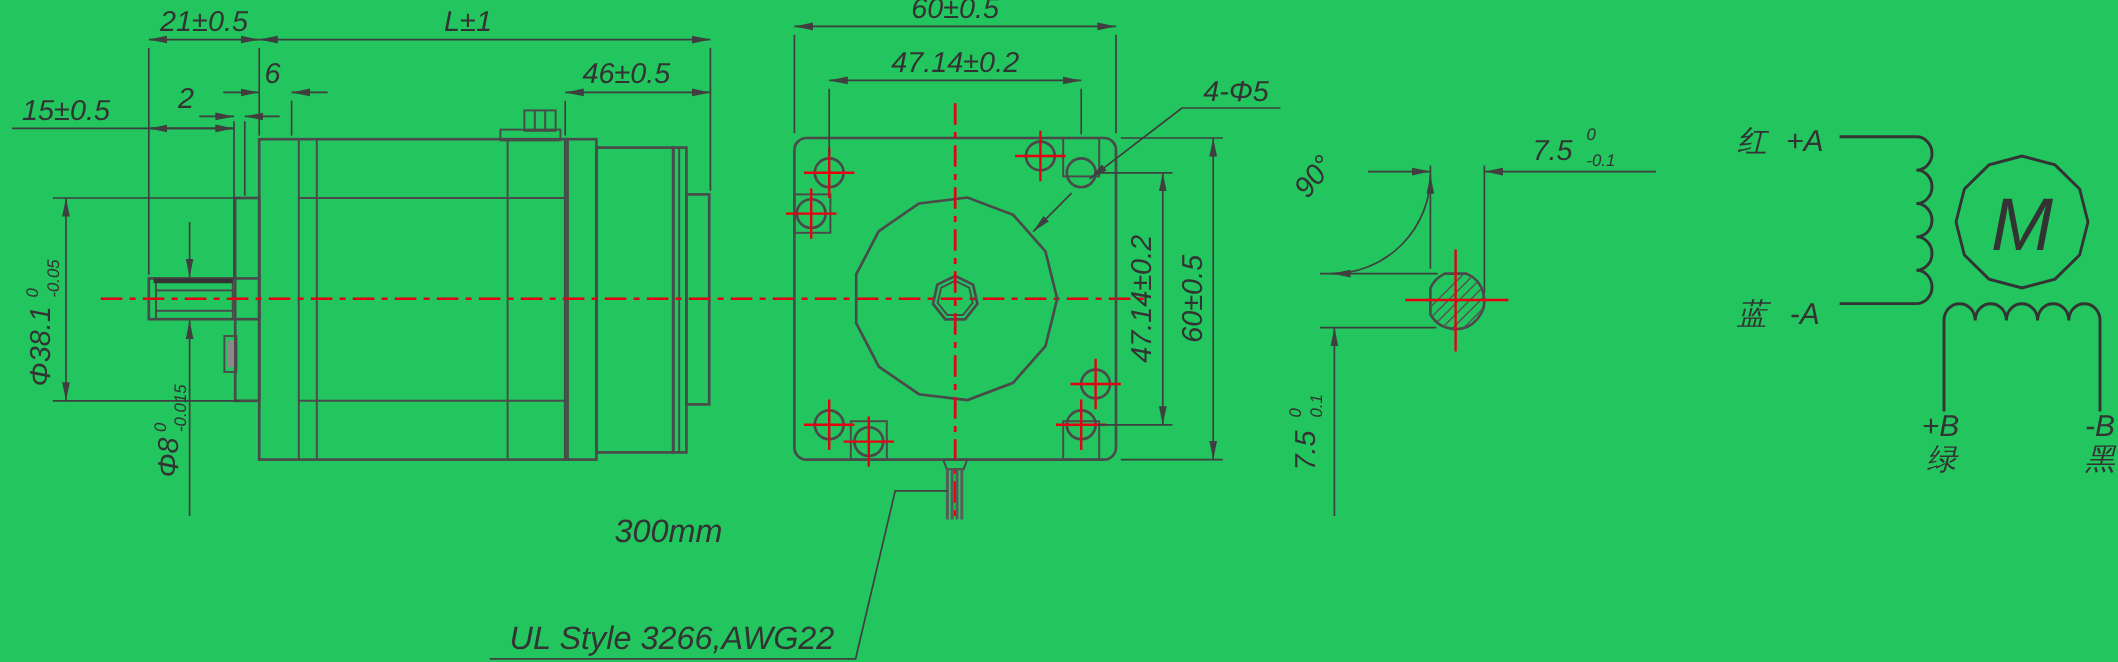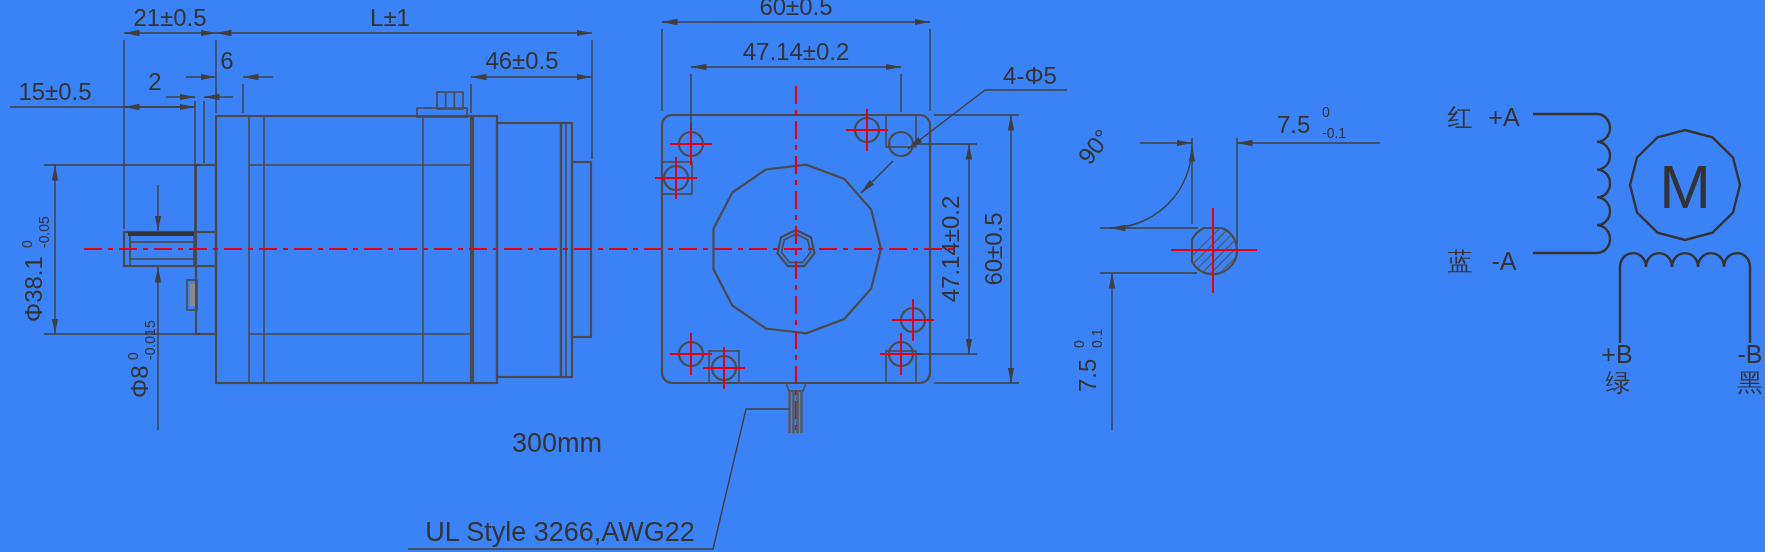--- a/index.html
+++ b/index.html
@@ -1,16 +1,16 @@
 <!DOCTYPE html>
 <html><head>
 <meta charset="utf-8">
 <style>
   html,body{margin:0;padding:0;background:#ffffff;}
-  .stage{width:1765px;height:552px;position:relative;background:#3b82f6;overflow:hidden;}
+  .stage{width:1765px;height:552px;position:relative;background:#22c55e;overflow:hidden;font-style:italic;}
   svg text{font-family:"Liberation Sans","DejaVu Sans",sans-serif;fill:#333;}
   .d{font-size:24px;}          
   .t{font-size:14px;}          
   .n{font-size:27px;}          
   .c{font-size:25px;}          
   .m{font-size:62px;}          
   .outline{stroke:#4a4a4a;stroke-width:2.2;fill:none;}
   .thin{stroke:#4a4a4a;stroke-width:1.6;fill:none;}
   .dim{stroke:#3f3f3f;stroke-width:1.4;fill:none;}
   .red{stroke:#e60012;stroke-width:2;fill:none;}

